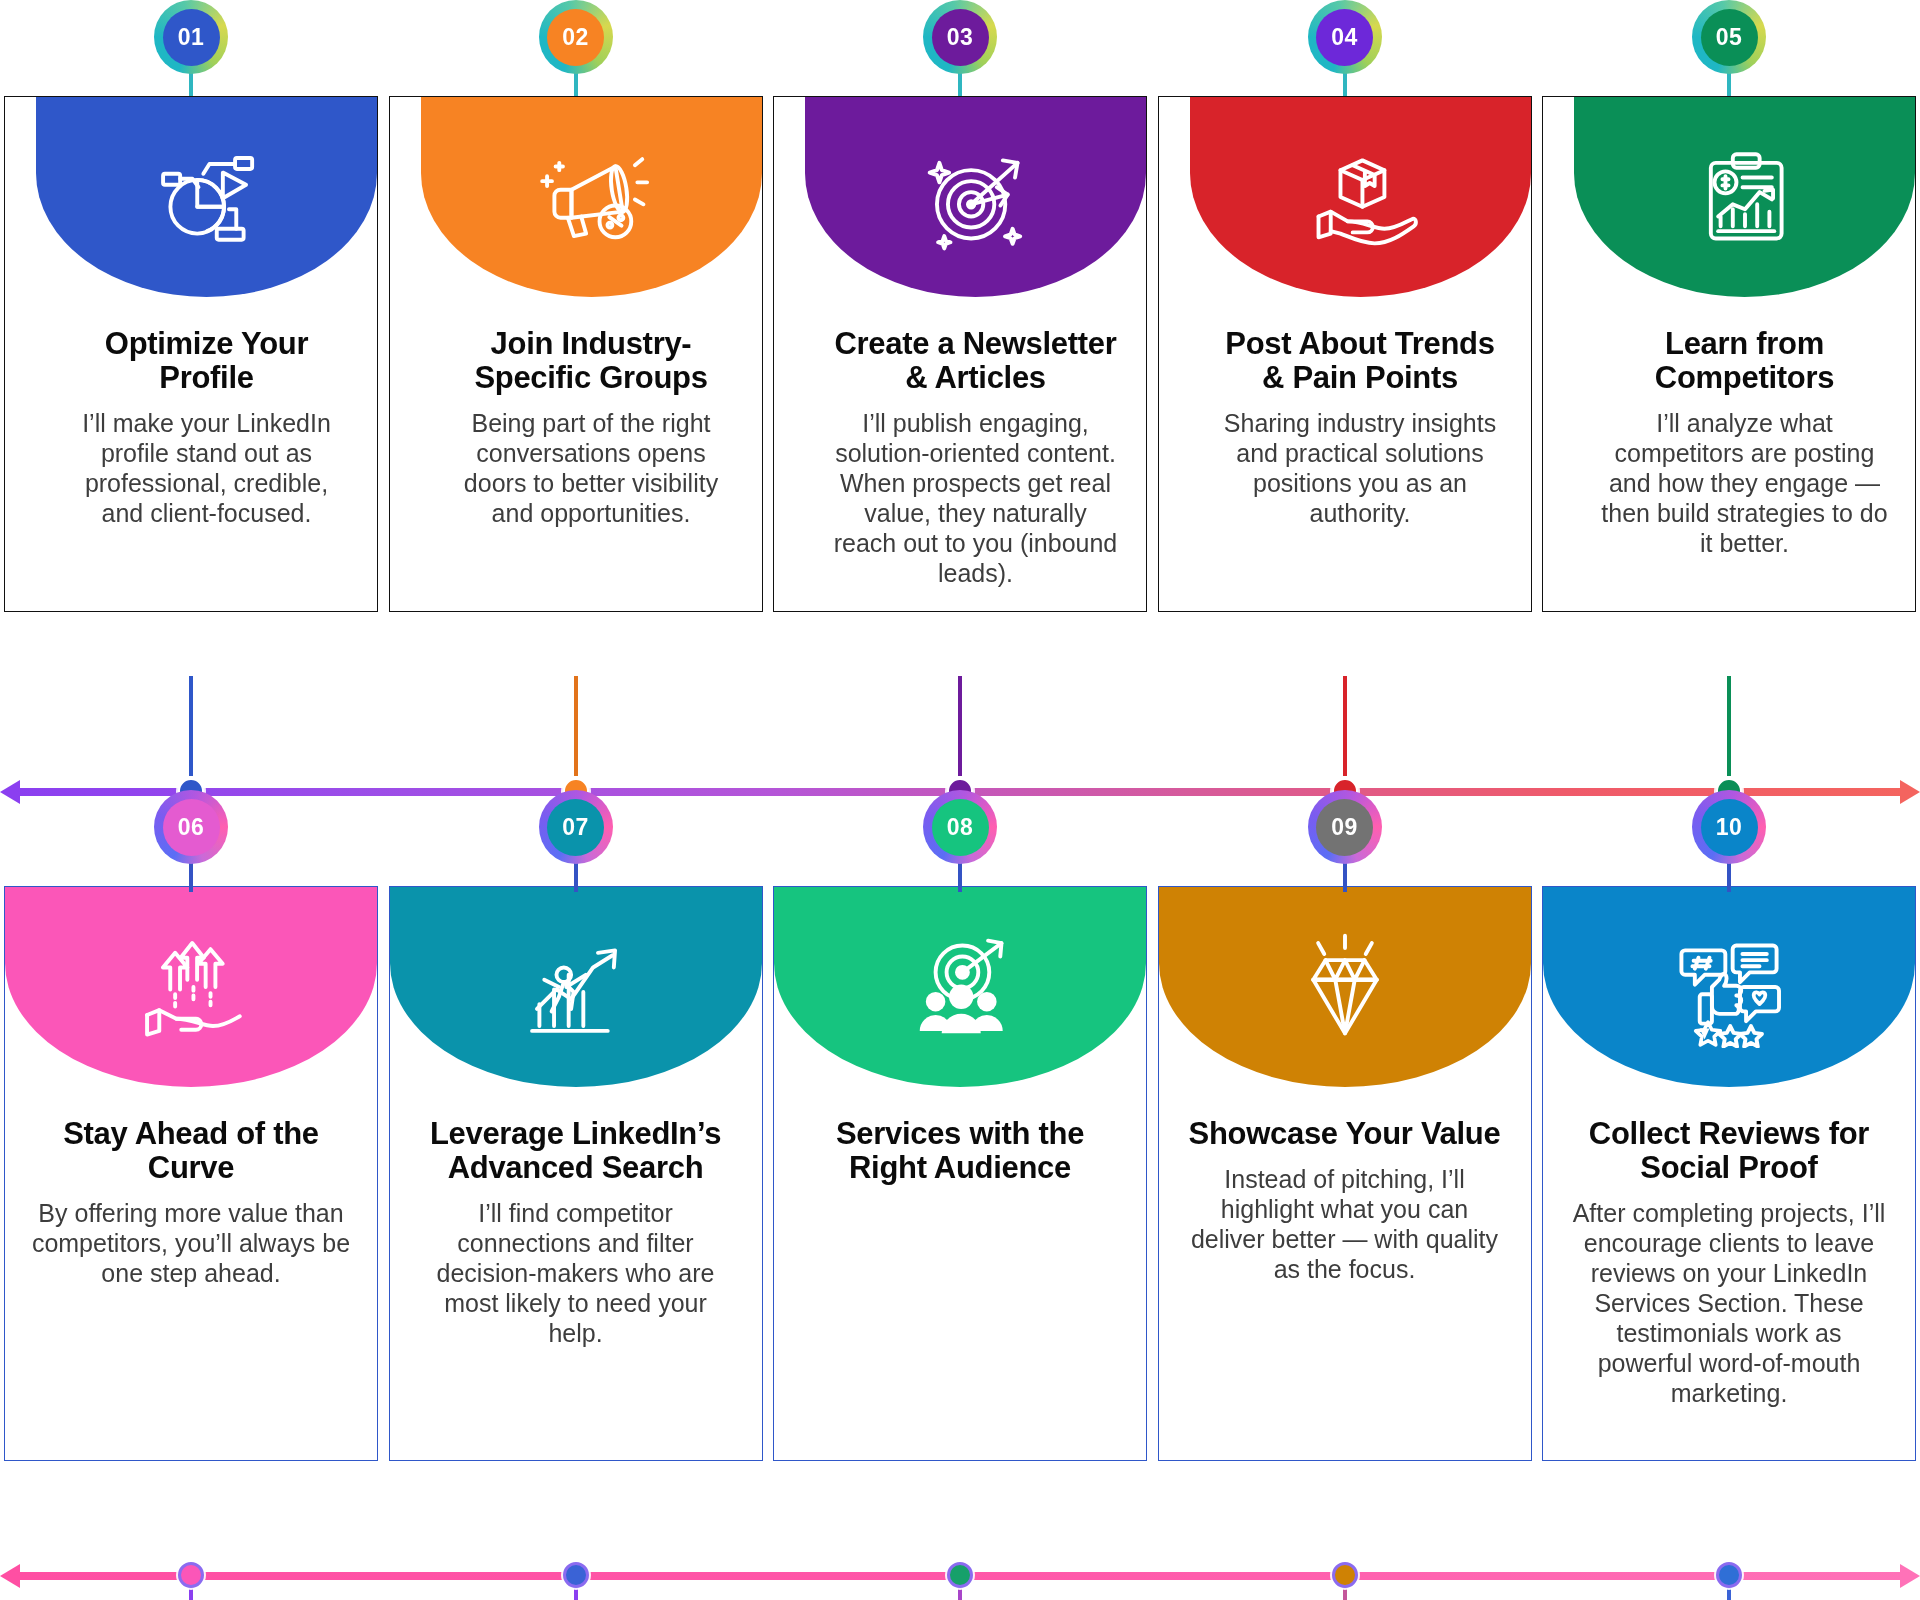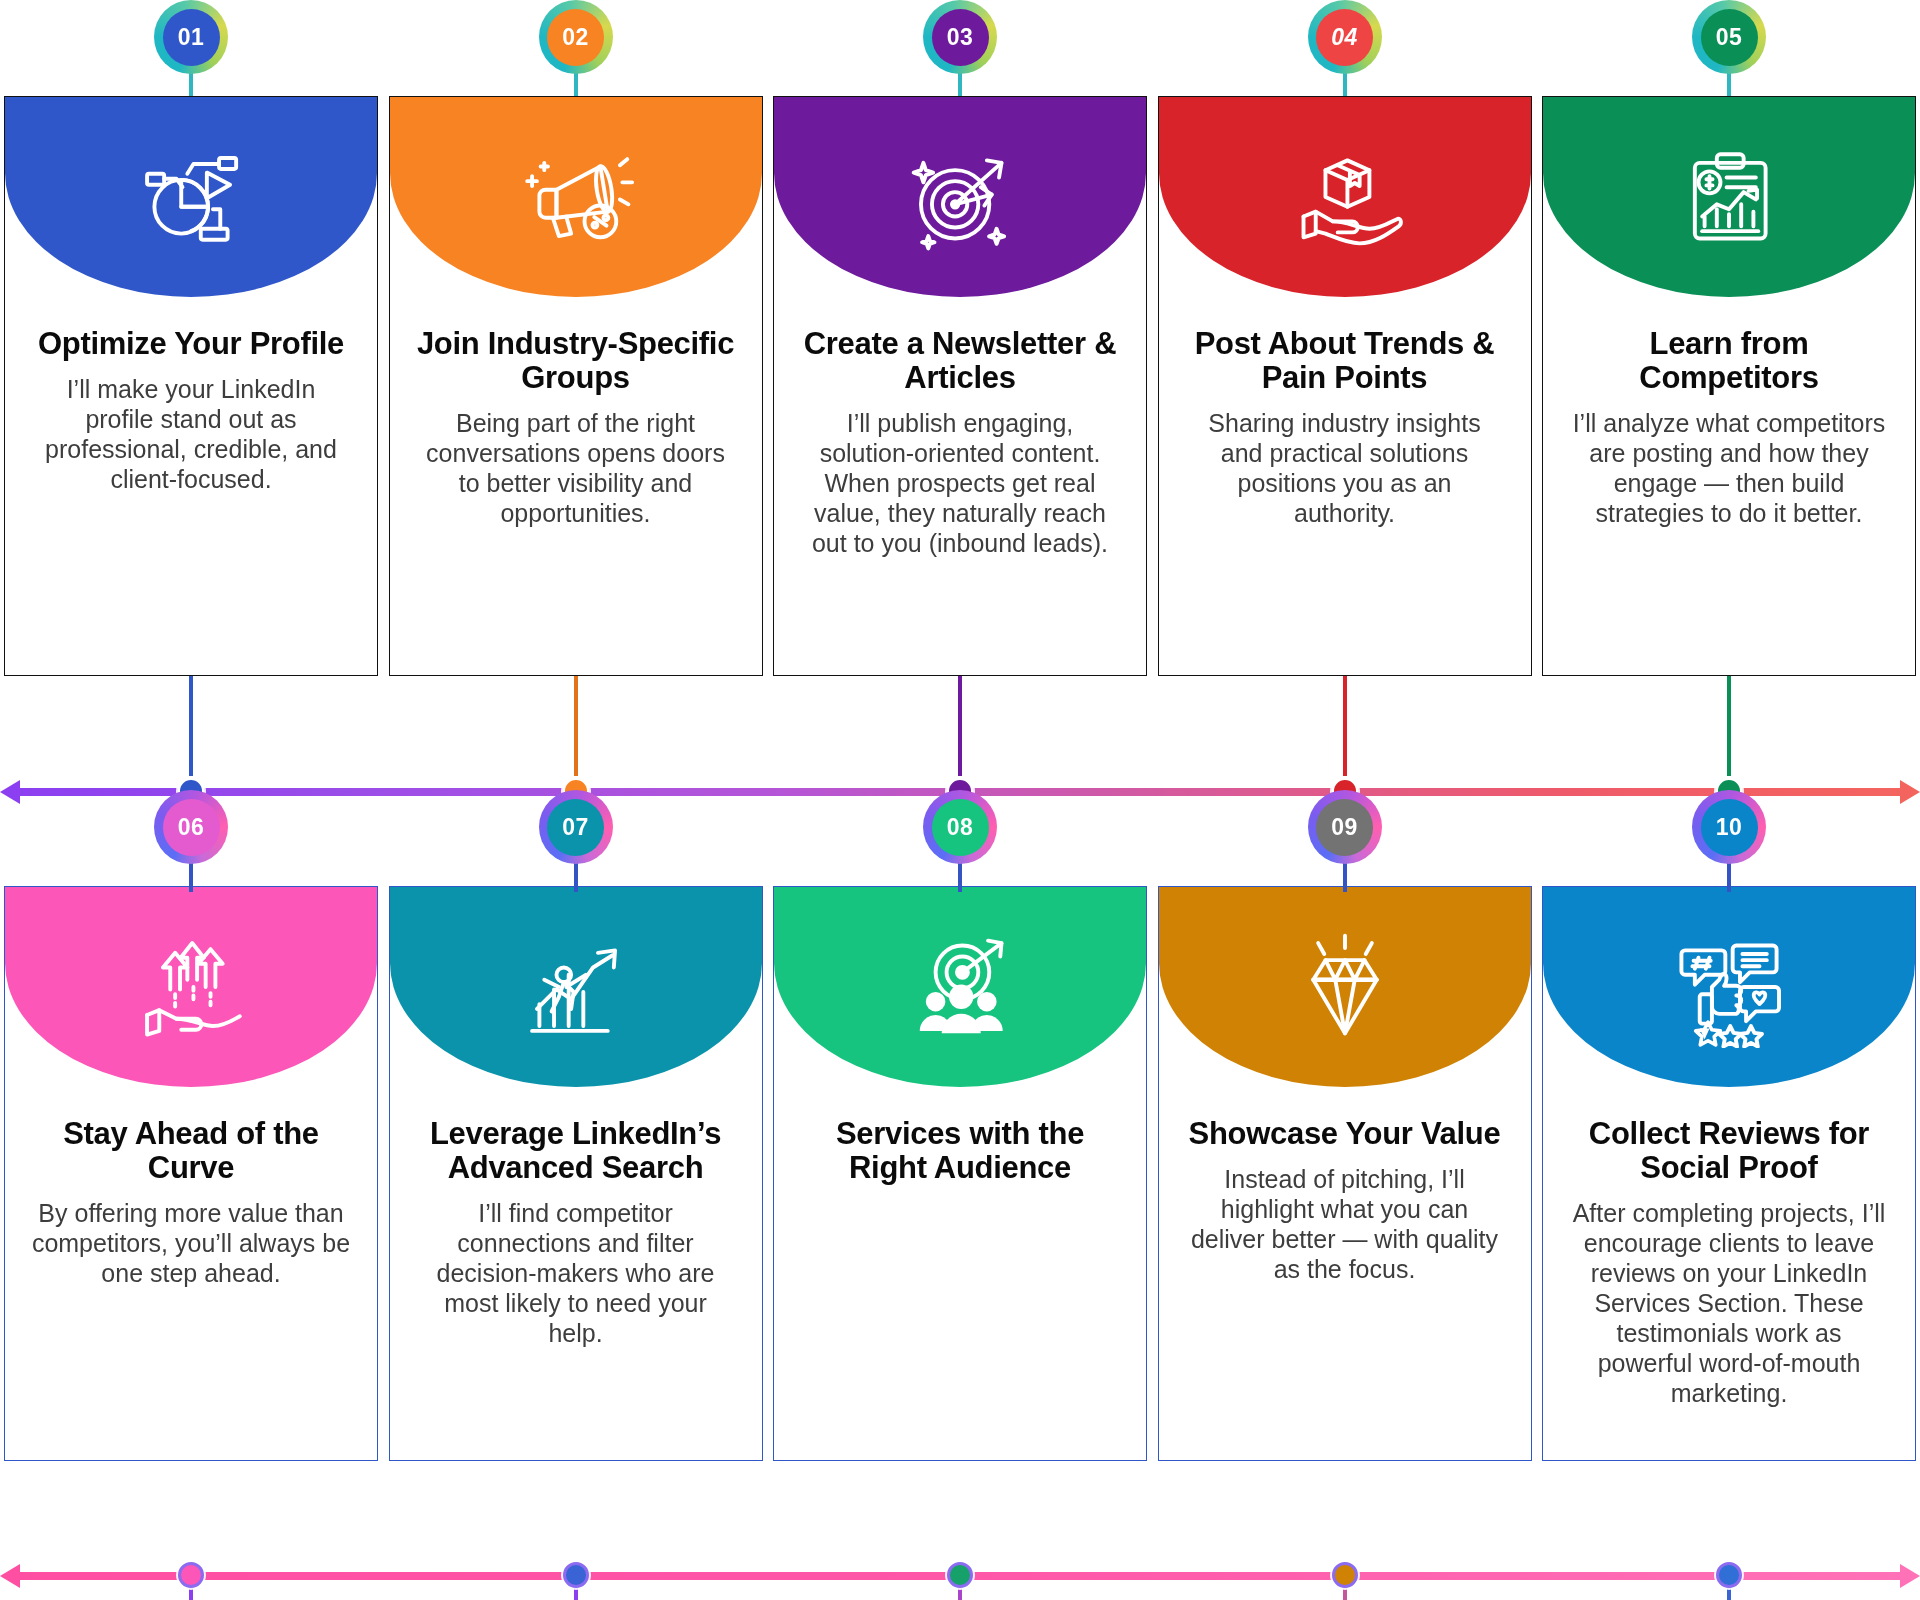--- a/index.html
+++ b/index.html
@@ -46,21 +46,21 @@
   }
 
   
   .card {
     position: relative;
     border: 1.5px solid #111;
     background: #fff;
     overflow: hidden;
   }
   .card.blue-edge { border-color: #2f57c9; }
-  .card-top { height: 580px; }
+  .card-top { height: 516px; padding-left: 31px; }
   .card-bottom { height: 575px; }
 
   .cap {
     position: relative; width: 100%; height: 200px;
     border-bottom-left-radius: 50% 62%;
     border-bottom-right-radius: 50% 62%;
     display: flex; align-items: center; justify-content: center;
   }
   .cap svg { width: 132px; height: 122px; display: block; }
 
@@ -201,21 +201,21 @@
             <div class="card-desc">I’ll publish engaging, solution-oriented content. When prospects get real value, they naturally reach out to you (inbound leads).</div>
           </div>
         </div>
         <div class="connector" style="background: rgb(109, 27, 156); top: 676px; height: 100px;"></div>
       </div>
       <div class="col">
         <div class="badge-wrap">
           <div class="stem" style="background: rgb(47, 182, 192); top: 54px; height: 42px;"></div>
           <div class="badge">
             <div class="ring" style="background: conic-gradient(from 200deg, rgb(31, 183, 196) 0deg, rgb(31, 183, 196) 70deg, rgb(87, 201, 168) 150deg, rgb(215, 217, 78) 230deg, rgb(159, 208, 90) 300deg, rgb(31, 183, 196) 360deg);"></div>
-            <div class="core" style="background: #ef4444; font-style: italic;">04</div>
+            <div class="core" style="background: #6d28d9;">04</div>
           </div>
         </div>
         <div class="card card-top">
           <div class="cap" style="background: rgb(216, 35, 42);">
             <span>
               <svg viewBox="0 0 100 100" fill="none" stroke="#fff" stroke-width="3.2" stroke-linecap="round" stroke-linejoin="round">
    <path d="M34 28 L52 20 L70 28 L70 50 L52 58 L34 50 Z"></path>
                 <path d="M34 28 L52 36 L70 28"></path>
                 <path d="M52 36 L52 58"></path>
    <path d="M44 24 L62 32 L62 41 L58 38.5 L54 41 L54 30"></path>

